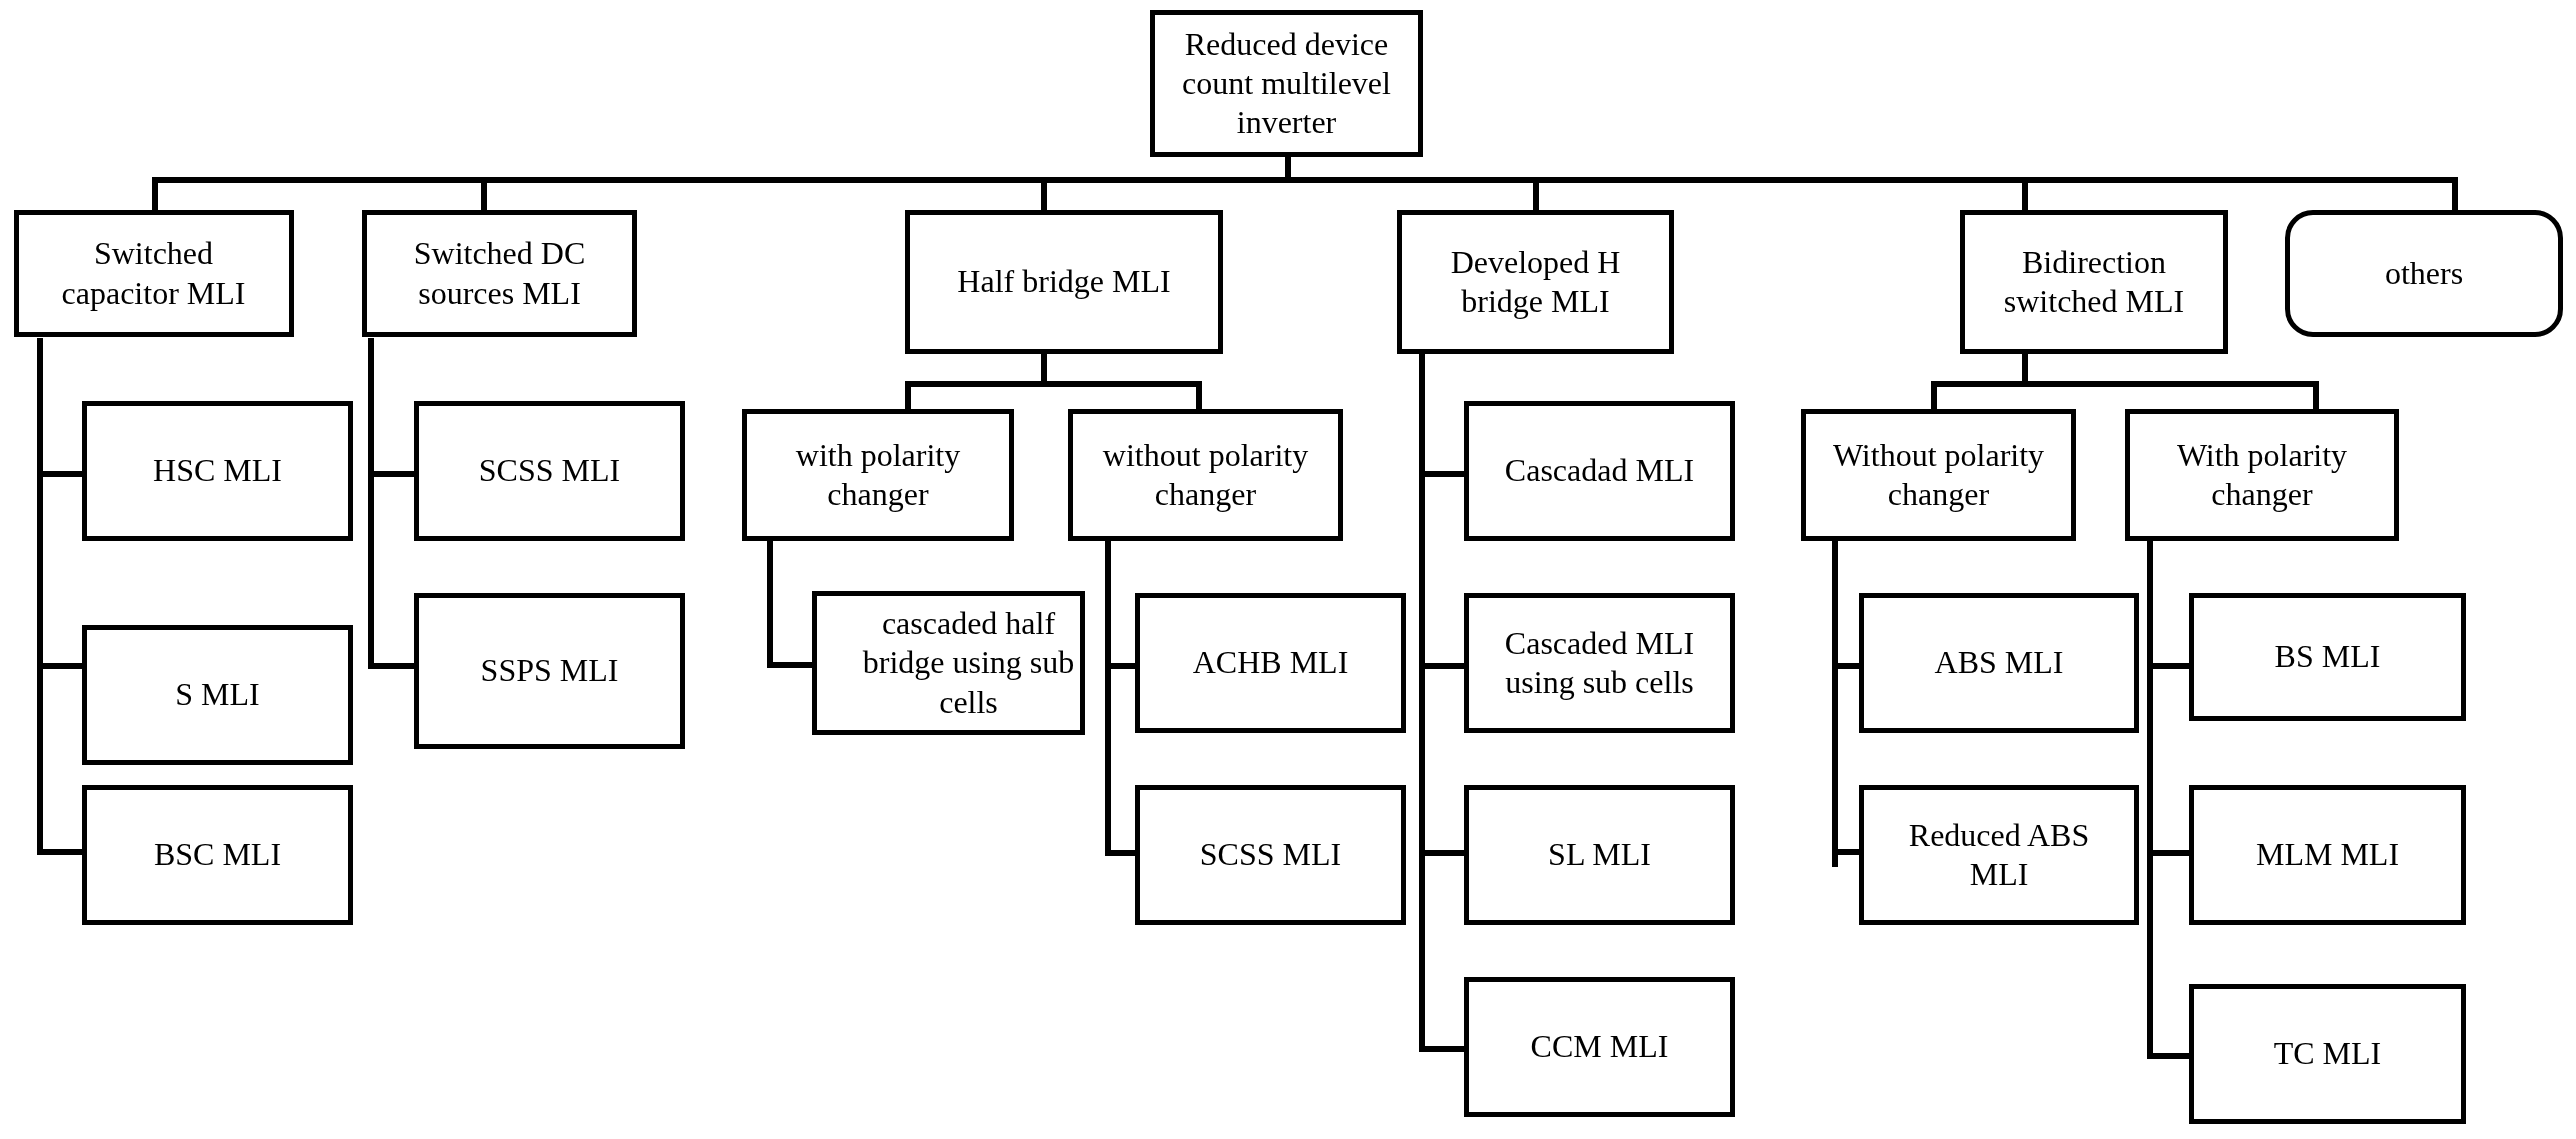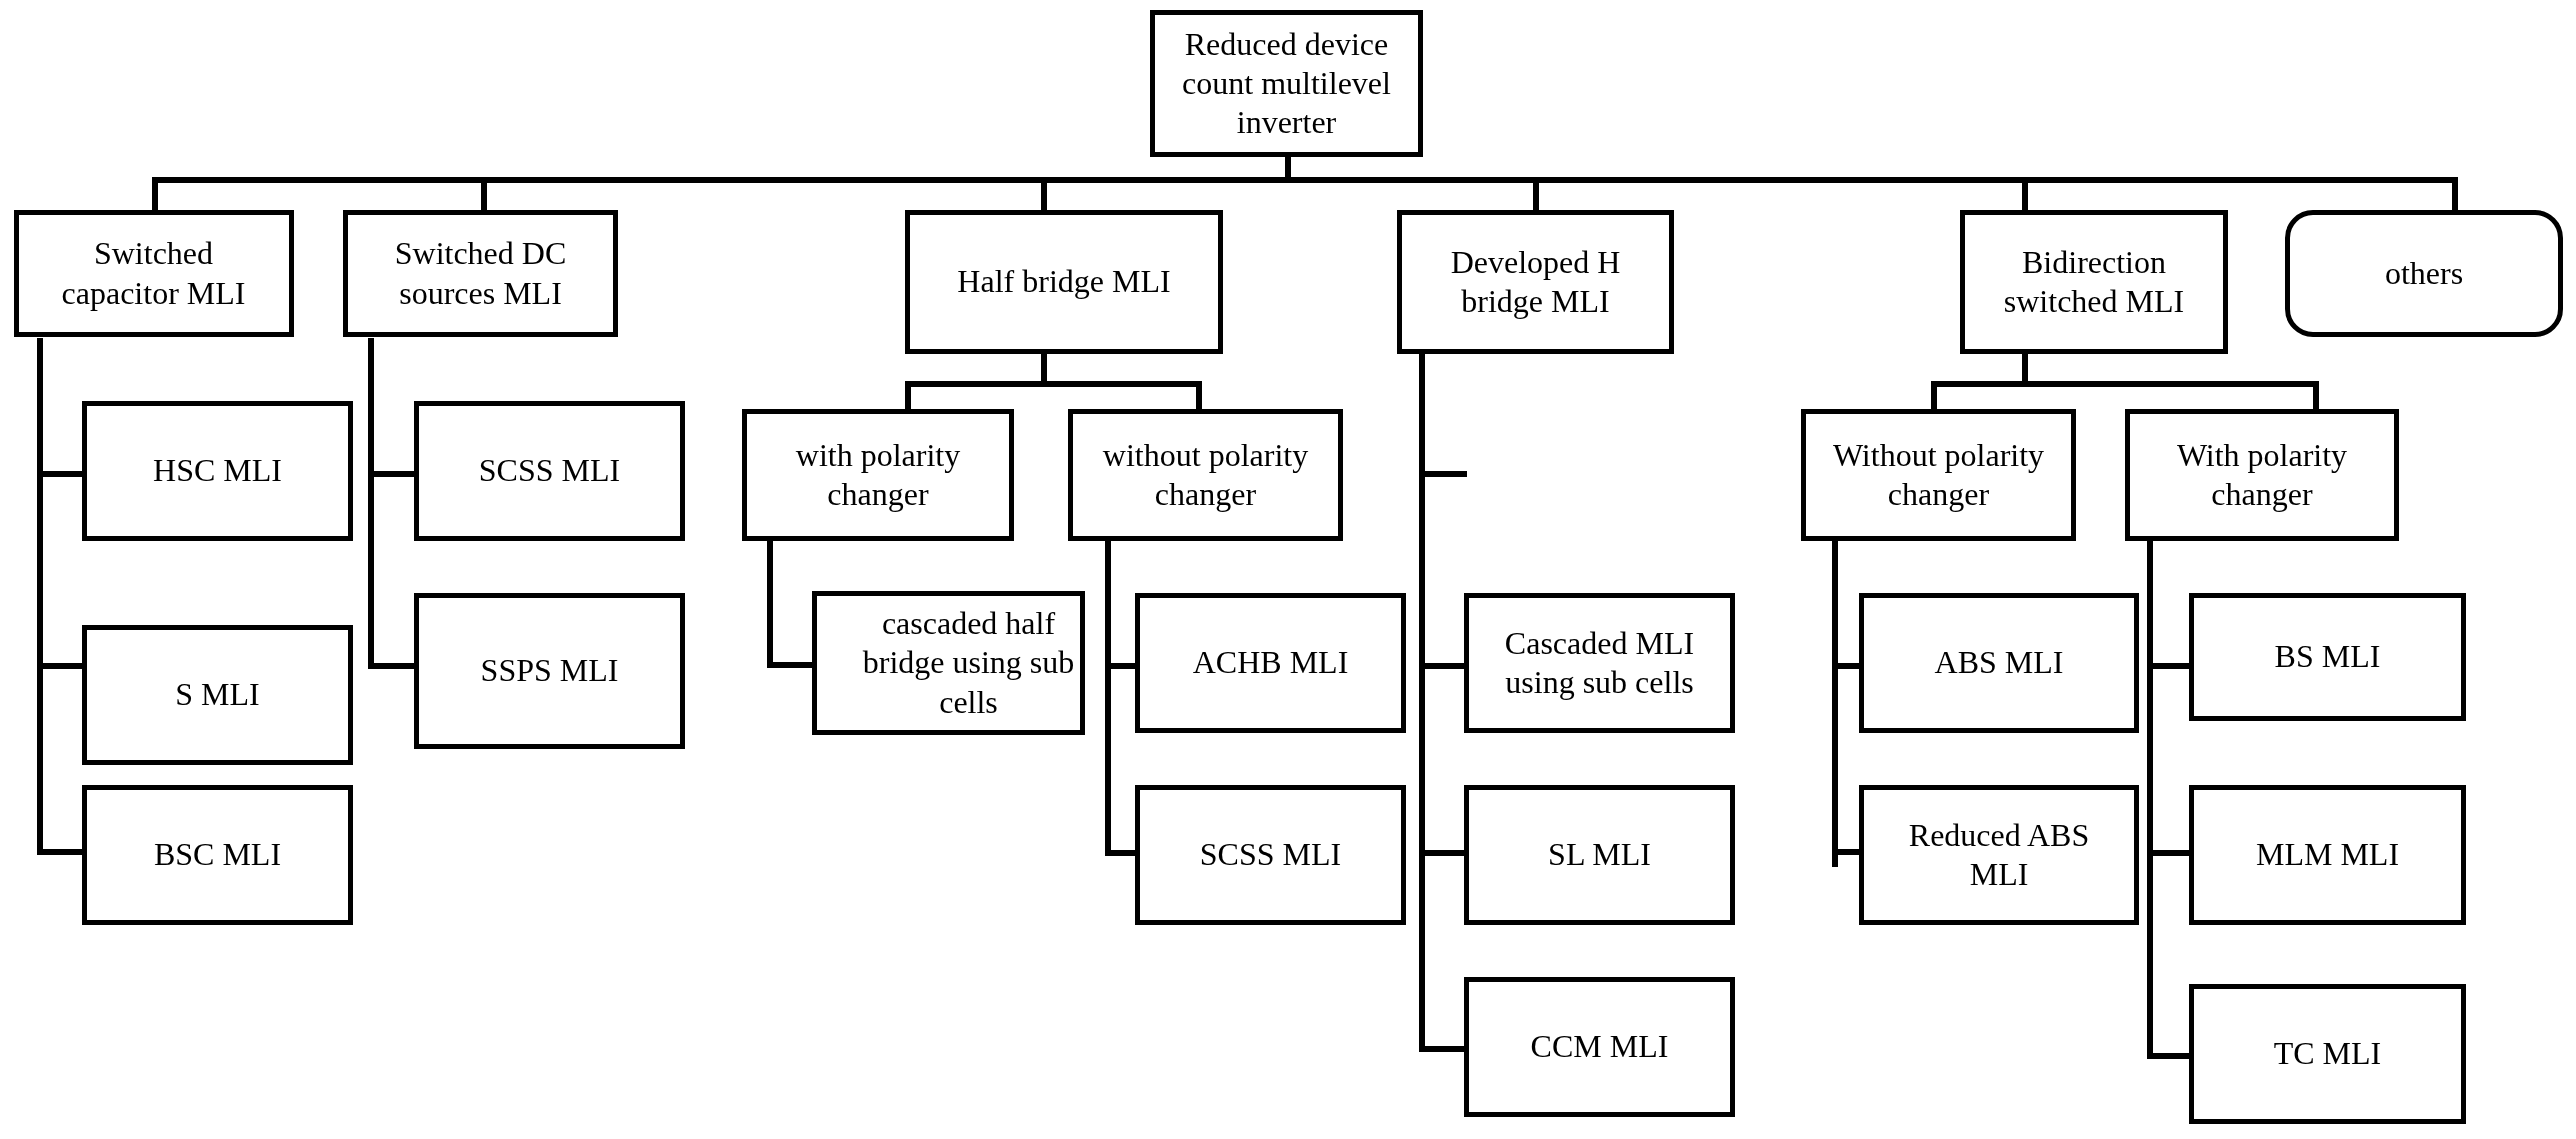--- a/index.html
+++ b/index.html
@@ -123,21 +123,21 @@
   <div class="node t0" style="left:1150px; top:9.8px; width:273px; height:147px;">
     <span class="lbl">Reduced device
 count multilevel
 inverter</span>
   </div>
 
   <div class="node t1" style="left:13.5px; top:210px; width:280px; height:127px;">
     <span class="lbl">Switched
 capacitor MLI</span>
   </div>
-  <div class="node t1" style="left:343px; top:210px; width:275px; height:127px;">
+  <div class="node t1" style="left:362px; top:210px; width:275px; height:127px;">
     <span class="lbl">Switched DC
 sources MLI</span>
   </div>
   <div class="node t1" style="left:905px; top:210px; width:318px; height:144px;">
     <span class="lbl">Half bridge MLI</span>
   </div>
   <div class="node t1" style="left:1397px; top:210px; width:277px; height:144px;">
     <span class="lbl">Developed H
 bridge MLI</span>
   </div>
@@ -181,20 +181,23 @@
 cells</span>
   </div>
 
   <div class="node t2" style="left:1135px; top:593px; width:271px; height:140px;">
     <span class="lbl">ACHB MLI</span>
   </div>
   <div class="node t2" style="left:1135px; top:785px; width:271px; height:140px;">
     <span class="lbl">SCSS MLI</span>
   </div>
 
+  <div class="node t2" style="left:1464px; top:401px; width:271px; height:140px;">
+    <span class="lbl">Cascadad MLI</span>
+  </div>
   <div class="node t2" style="left:1464px; top:593px; width:271px; height:140px;">
     <span class="lbl">Cascaded MLI
 using sub cells</span>
   </div>
   <div class="node t2" style="left:1464px; top:785px; width:271px; height:140px;">
     <span class="lbl">SL MLI</span>
   </div>
   <div class="node t2" style="left:1464px; top:977px; width:271px; height:140px;">
     <span class="lbl">CCM MLI</span>
   </div>

